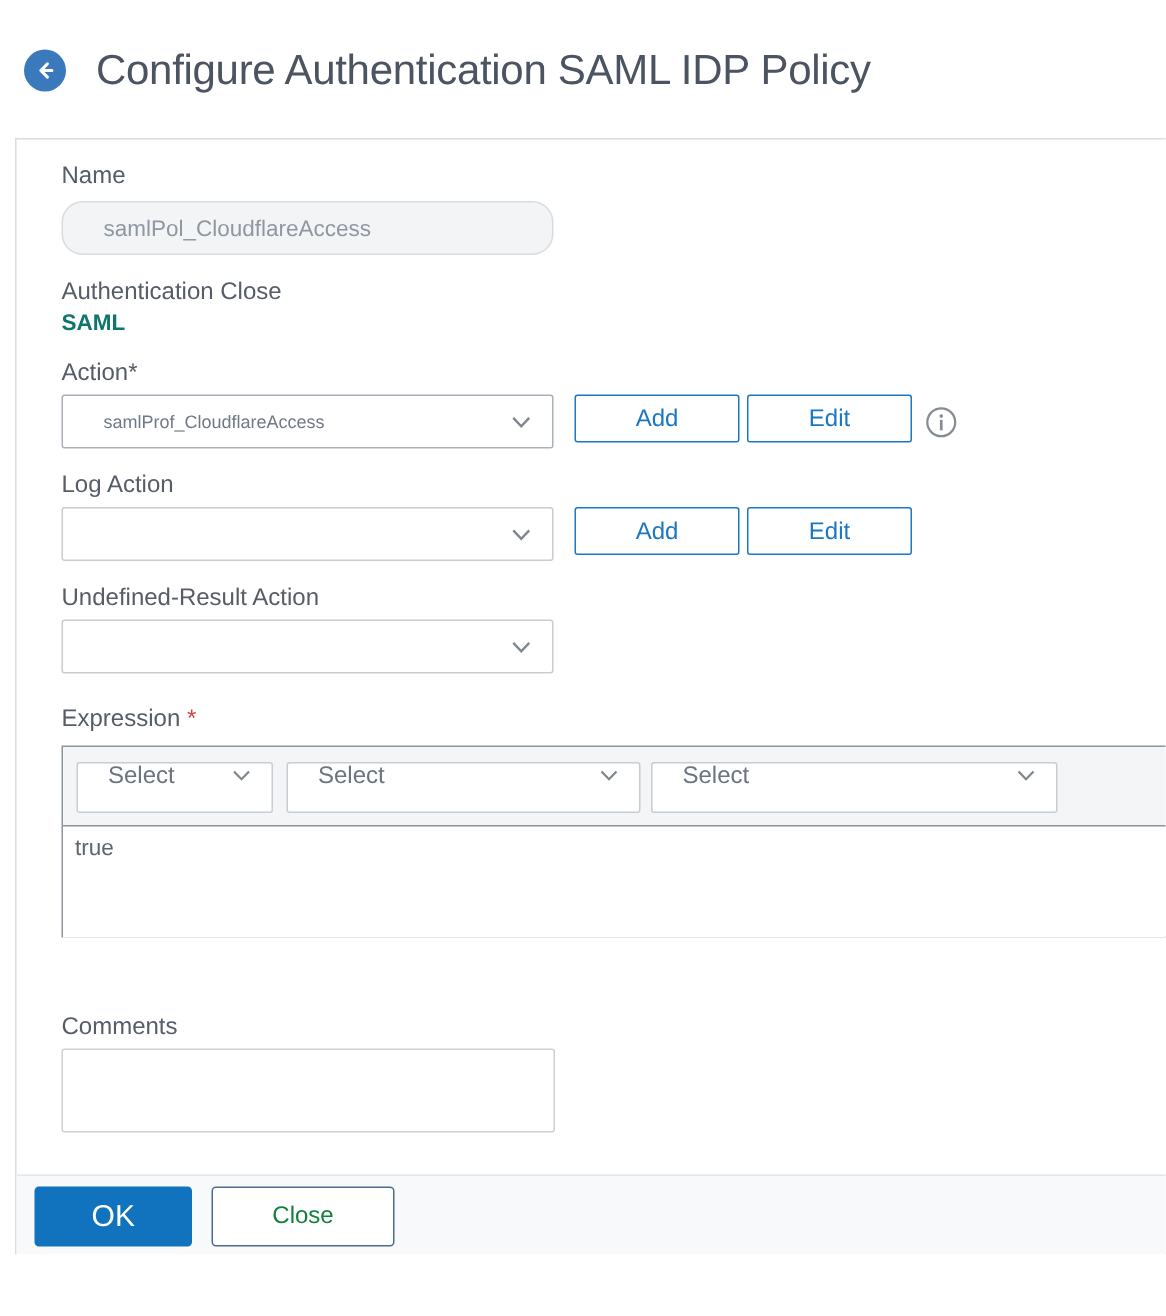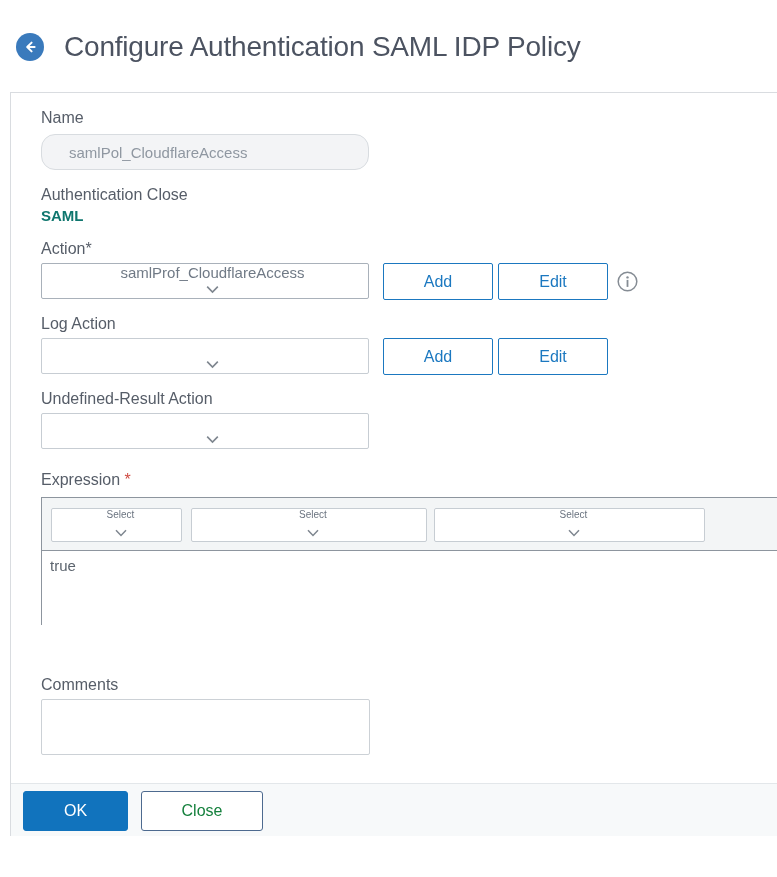--- a/index.html
+++ b/index.html
@@ -38,28 +38,28 @@
     border: 1px solid #d8dce0; border-radius: 14px;
     background: #f3f4f6; color: #8f97a1;
     font-family: "Liberation Sans", sans-serif;
     font-size: 15px; padding: 0 10px 0 27px; outline: none;
   }
 
   .dropdown {
     position: absolute; height: 36px; width: 328px;
     background: #ffffff; border: 1px solid #a9b1ba; border-radius: 2px;
     display: flex; align-items: center; cursor: pointer;
-    padding: 0 12px 0 27px; font-size: 15px; color: #707a86; flex-direction: column;
+    padding: 0 12px 0 27px; font-size: 12px; color: #707a86;
   }
   .dropdown.light { border-color: #c7cdd3; }
   .dropdown .dd-value { flex: 1 1 auto; overflow: hidden; white-space: nowrap; }
   .chevron { flex: 0 0 auto; display: flex; }
 
   .btn-outline {
-    position: absolute; width: 110px; height: 37px;
+    position: absolute; width: 110px; height: 32px;
     background: #ffffff; border: 1px solid #1b78c0; border-radius: 2px;
     color: #1b78c0; font-size: 16px; font-family: "Liberation Sans", sans-serif;
     cursor: pointer; text-align: center; line-height: 32px;
   }
 
   .info-icon { position: absolute; cursor: pointer; display: flex; }
 
   .bold-value {
     position: absolute; font-size: 15px; font-weight: 700; color: #0f766e;
   }
@@ -69,22 +69,22 @@
     position: absolute; left: 30px; top: 404px; width: 750px; height: 128px;
     border: 1px solid #8d959e; background: #ffffff;
   }
   .expr-header {
     height: 53px; background: #f3f5f6; border-bottom: 1px solid #8d959e;
     position: relative;
   }
   .expr-select {
     position: absolute; top: 10px; height: 34px;
     background: #ffffff; border: 1px solid #c7cdd3; border-radius: 2px;
-    display: flex; align-items: center; cursor: pointer;
-    padding: 0 12px 0 20px; font-size: 10px; color: #6b7480; flex-direction: column;
+    display: flex; cursor: pointer;
+    padding: 0 12px 0 20px; font-size: 16px; color: #6b7480;
   }
   .expr-select .dd-value { flex: 1 1 auto; }
   .expr-value {
     display: block; width: 100%; height: 74px; border: none; resize: none; outline: none;
     font-family: "Liberation Sans", sans-serif; font-size: 15px; color: #5c646e;
     padding: 6px 8px; background: #ffffff;
   }
 
   .comments-ta {
     position: absolute; left: 30px; top: 606px; width: 329px; height: 56px;
@@ -94,21 +94,21 @@
   }
 
   
   .panel-footer {
     position: absolute; left: 0; right: 0; top: 690px; height: 53px;
     background: #f7f9fa; border-top: 1px solid #e3e7ea;
   }
   .btn-primary {
     position: absolute; left: 12px; top: 7px; width: 105px; height: 40px;
     background: #1173bd; border: 1px solid #1173bd; border-radius: 3px;
-    color: #ffffff; font-size: 16px; font-family: "Liberation Sans", sans-serif;
+    color: #ffffff; font-size: 20px; font-family: "Liberation Sans", sans-serif;
     cursor: pointer;
   }
   .btn-secondary {
     position: absolute; left: 130px; top: 7px; width: 122px; height: 40px;
     background: #ffffff; border: 1px solid #4d6a8f; border-radius: 3px;
     color: #15803d; font-size: 16px; font-family: "Liberation Sans", sans-serif;
     cursor: pointer;
   }
 </style>
 </head>

